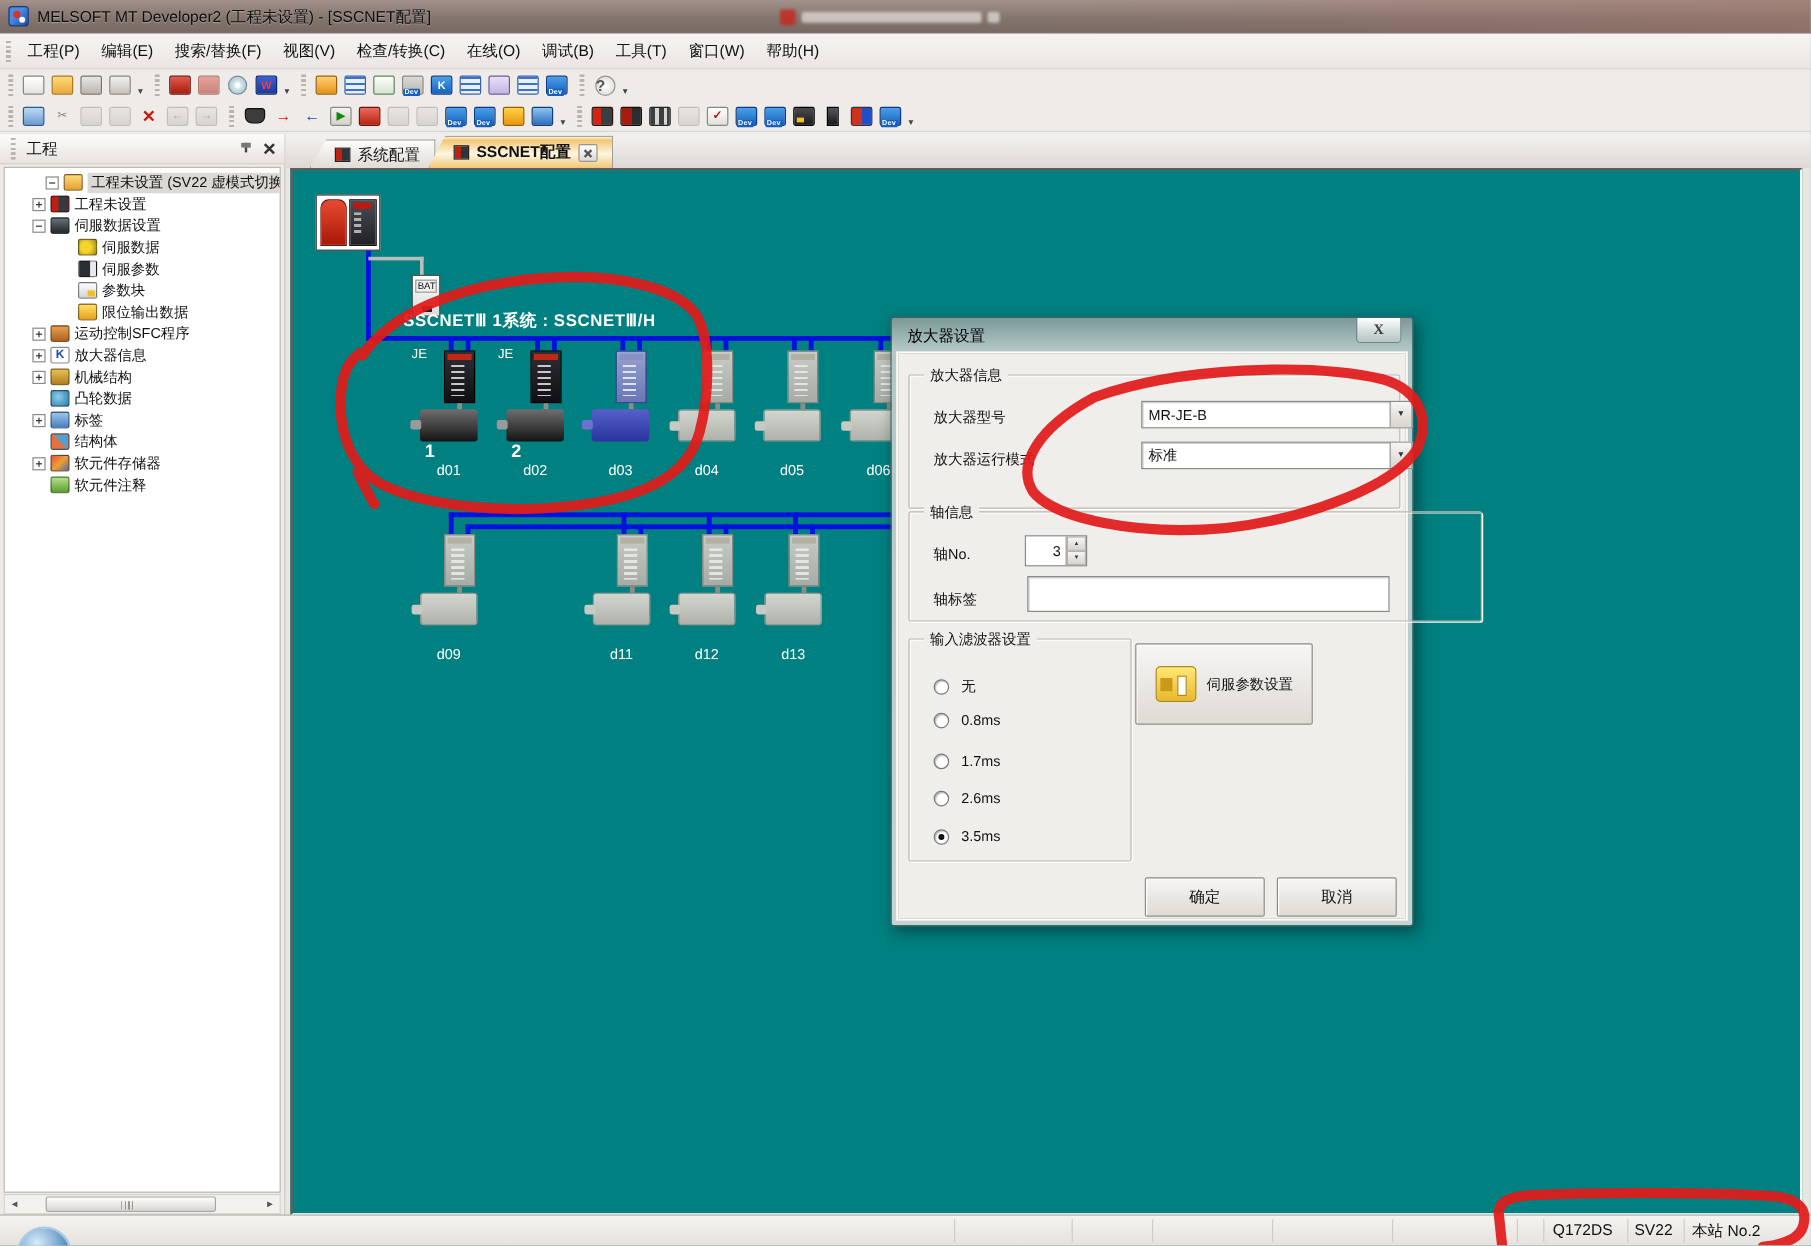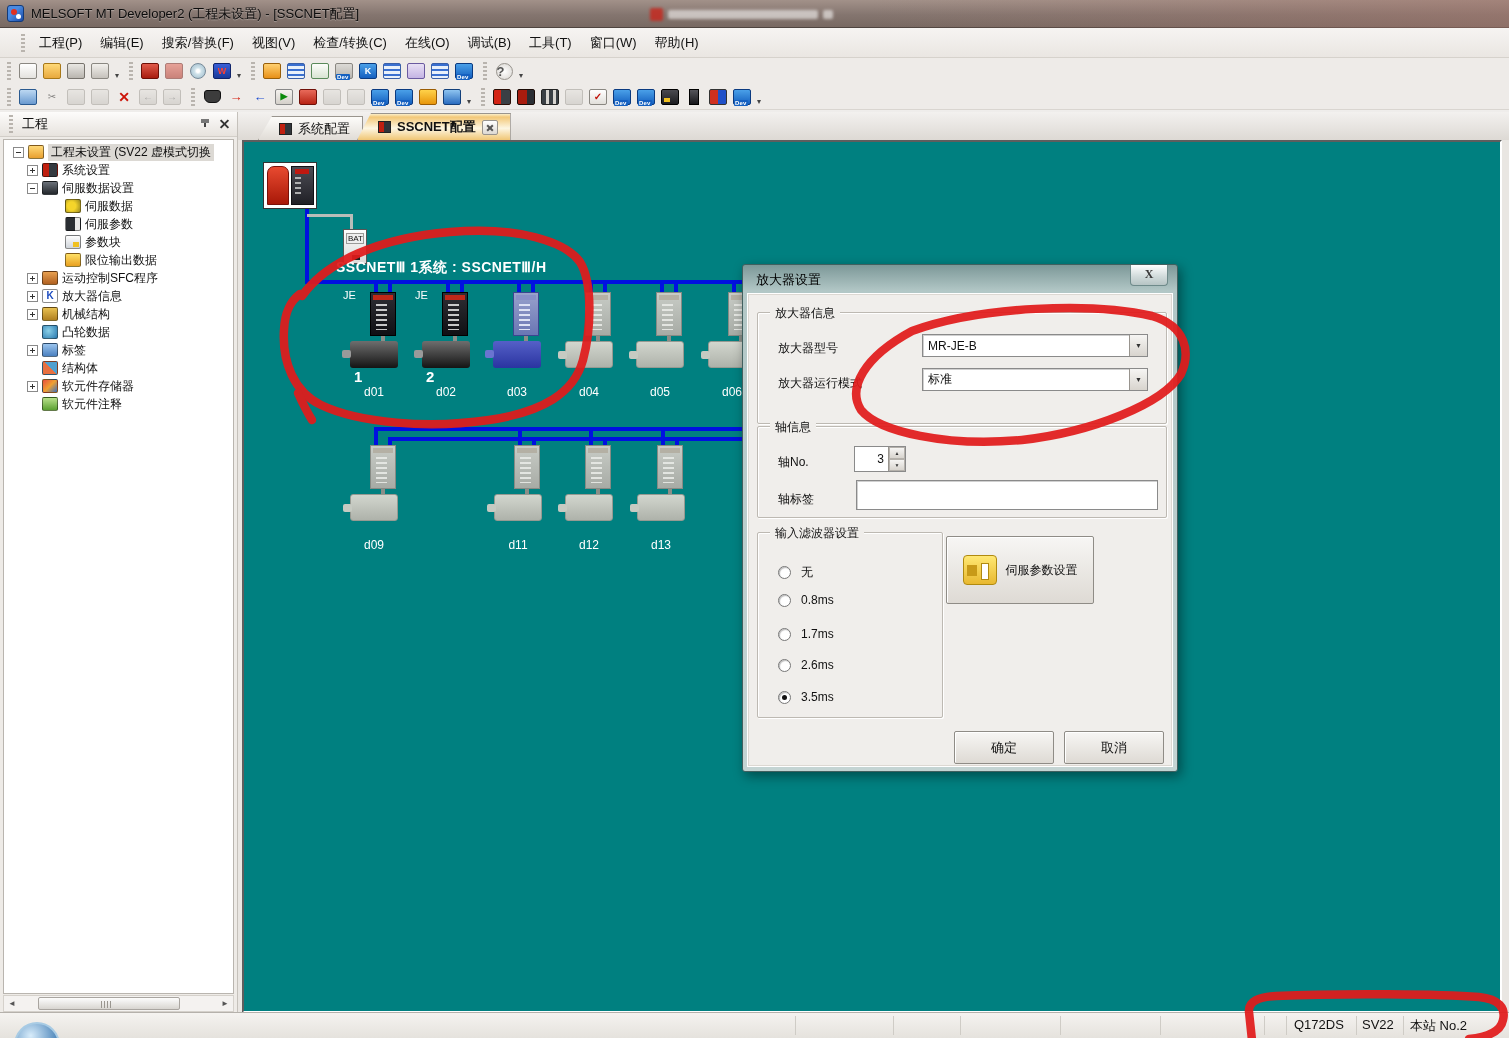--- a/index.html
+++ b/index.html
@@ -17,21 +17,21 @@
   .app-icon::before { content:""; position:absolute; left:3px; top:3px; width:6px; height:6px; border-radius:50%; background:#e03020; }
   .app-icon::after { content:""; position:absolute; right:2px; bottom:2px; width:5px; height:5px; border-radius:50%; background:#fff; }
   #title-text { margin-left:7px; color:#0c0c0c; text-shadow:0 1px 1px rgba(255,255,255,.35);text-align:center; }
   .blur-frag { position:absolute; left:650px; top:5px; height:18px; display:flex; align-items:center; gap:5px; filter:blur(1.5px); opacity:.85; }
   .blur-frag .rsq { width:13px; height:13px; background:#c42a20; border-radius:2px; }
   .blur-frag .bar { height:9px; background:rgba(240,238,236,.75); border-radius:2px; }
 
   
   #menubar { position:absolute; left:0; top:28px; width:1509px; height:30px;
     background:linear-gradient(#f6f4f2,#eae6e2); border-bottom:1px solid #d6d2cc;
-    display:flex; align-items:center; padding-left:16px; }
+    display:flex; align-items:center; padding-left:0; }
   .vgrip { width:4px; height:18px; margin:0 5px; background:repeating-linear-gradient(#b9b4ae 0 2px, transparent 2px 4px); flex:none; }
   .menu-item { padding:4px 9px; cursor:default; }
 
   
   .toolbar { position:absolute; left:0; width:1509px; height:26px; background:#eeebe8; display:flex; align-items:center; padding-left:2px; }
   #toolbar1 { top:58px; } #toolbar2 { top:84px; border-bottom:1px solid #d9d5d0; }
   .tb-group { display:flex; align-items:center; margin-right:2px; }
   .tb { width:24px; height:22px; display:flex; align-items:center; justify-content:center; }
   .g { width:18px; height:16px; border-radius:2px; position:relative; display:flex; align-items:center; justify-content:center; font-size:10px; line-height:1; }
   .chev { font-size:8px; color:#444; width:10px; text-align:center; align-self:flex-end; margin-bottom:2px; }
@@ -76,21 +76,21 @@
   .lp-header { height:25px; display:flex; align-items:center; padding:0 5px 0 4px; background:linear-gradient(#fdfcfb,#e7e3de); border-bottom:1px solid #d2cec8; }
   .lp-title { flex:1; margin-left:4px; }
   .pin-icon { width:14px; height:14px; position:relative; margin-right:6px; }
   .pin-icon::before { content:""; position:absolute; left:6px; top:2px; width:2px; height:8px; background:#444; }
   .pin-icon::after { content:""; position:absolute; left:3px; top:2px; width:8px; height:4px; background:#777; }
   .x-icon { width:14px; height:14px; position:relative; }
   .x-icon::before,.x-icon::after { content:""; position:absolute; left:1px; top:6px; width:11px; height:2px; background:#333; }
   .x-icon::before { transform:rotate(45deg); } .x-icon::after { transform:rotate(-45deg); }
   .lp-body { position:absolute; left:3px; right:3px; top:27px; bottom:21px; background:#fff; border:1px solid #b9b5af; overflow:hidden; font-size:12px; padding-top:3px; }
   .trow { display:flex; align-items:center; height:18px; white-space:nowrap; }
-  .lv0 { padding-left:9px; } .lv1 { padding-left:23px; } .lv2 { padding-left:46px; }
+  .lv0 { padding-left:22px;margin-left:12px; } .lv1 { padding-left:23px; } .lv2 { padding-left:46px; }
   .exp { width:11px; height:11px; border:1px solid #8a8a8a; background:#fff; position:relative; margin-right:4px; flex:none; }
   .exp::before { content:""; position:absolute; left:2px; top:4px; width:5px; height:1px; background:#333; }
   .exp.plus::after { content:""; position:absolute; left:4px; top:2px; width:1px; height:5px; background:#333; }
   .noexp { width:15px; flex:none; }
   .ticon { width:16px; height:14px; margin-right:4px; flex:none; border-radius:2px; border:1px solid rgba(0,0,0,.45); }
   .i-folder { background:linear-gradient(#ffd978,#e8a030); }
   .i-sys { background:linear-gradient(90deg,#c02010 0 6px,#343a40 6px 16px); }
   .i-servoset { background:linear-gradient(#6a7078,#23272c); }
   .i-gears { background:radial-gradient(circle at 40% 50%,#f5d52a 40%,#9a8a20); }
   .i-servoparam { background:linear-gradient(90deg,#2a2e33 0 9px,#e8e8e8 9px 16px); }
@@ -184,24 +184,24 @@
   .dlg-title { position:absolute; left:13px; top:6px; font-size:13px; color:#000; }
   .dlg-close { position:absolute; right:9px; top:0; width:38px; height:21px;
     background:linear-gradient(#feffff,#d2dcdc 55%,#b6c4c4); border:1px solid #6e8a8a; border-top:none;
     border-radius:0 0 4px 4px; text-align:center; font-weight:bold; color:#3a3a3a; font-size:12px;
     font-family:"Liberation Serif", serif; line-height:19px; }
   .dlg-body { position:absolute; left:4px; right:4px; top:28px; bottom:4px; background:#f0eeeb;
     border:1px solid #ffffff; box-shadow:inset 0 0 0 1px #dcd8d2; }
   .group { position:absolute; border:1px solid #bdb9b2; box-shadow:1px 1px 0 #fff, inset 1px 1px 0 #fff; border-radius:2px; }
   .legend { position:absolute; top:-8px; left:12px; background:#f0eeeb; padding:0 5px; font-size:12px; }
   #grp-amp { left:9px; top:18px; width:410px; height:112px; }
-  #grp-axis { left:9px; top:132px; width:410px; height:92px; }
+  #grp-axis { left:9px; top:132px; width:478px; height:92px; }
   #grp-filter { left:9px; top:238px; width:186px; height:186px; }
   .flabel { position:absolute; font-size:12px; }
-  .combo { position:absolute; height:23px; background:#fff; border:1px solid #8a8a8a; box-shadow:inset 1px 1px 0 #d0d0d0; display:flex; align-items:center; }
+  .combo { position:absolute; height:23px; background:#fff; border:1px solid #8a8a8a; box-shadow:inset 1px 1px 0 #d0d0d0; display:flex; align-items:center;margin-left:29px; }
   .combo .val { flex:1; padding:0 5px; font-size:12px; }
   .combo .cbtn { width:18px; height:100%; background:linear-gradient(#f6f5f3,#d8d4ce); border-left:1px solid #98948e; display:flex; align-items:center; justify-content:center; font-size:7px; color:#333; }
   .spin { position:absolute; left:106px; top:152px; width:52px; height:26px; background:#fff; border:1px solid #8a8a8a; display:flex; }
   .spin .val { flex:1; text-align:right; padding:5px 4px 0 0; font-size:12px; }
   .spin .btns { width:17px; display:flex; flex-direction:column; border-left:1px solid #98948e; }
   .spin .btns span { flex:1; background:linear-gradient(#f6f5f3,#d8d4ce); border:1px solid #b5b1ab; font-size:5px; color:#333; display:flex; align-items:center; justify-content:center; }
   .textfield { position:absolute; left:108px; top:186px; width:302px; height:30px; background:#fff; border:1px solid #8a8a8a; box-shadow:inset 1px 1px 0 #d0d0d0; padding:6px 5px; font-size:12px; font-family:"Liberation Sans",sans-serif; }
   .radiorow { position:absolute; left:30px; display:flex; align-items:center; gap:10px; font-size:12px; }
   .radio { width:13px; height:13px; border-radius:50%; background:#fff; border:1px solid #777; box-shadow:inset 1px 1px 1px #bbb; position:relative; flex:none; }
   .radio.checked::after { content:""; position:absolute; left:3px; top:3px; width:5px; height:5px; border-radius:50%; background:#111; }
@@ -448,21 +448,21 @@
   </div>
   <div class="lp-body">
     <div class="trow lv0">
       <span class="exp"></span>
       <span class="ticon i-folder"></span>
       <span class="rootlbl">工程未设置 (SV22 虚模式切换</span>
     </div>
     <div class="trow lv1">
       <span class="exp plus"></span>
       <span class="ticon i-sys"></span>
-      <span>系统设置</span>
+      <span>工程未设置</span>
     </div>
     <div class="trow lv1">
       <span class="exp"></span>
       <span class="ticon i-servoset"></span>
       <span>伺服数据设置</span>
     </div>
     <div class="trow lv2">
       <span class="noexp"></span>
         <span class="ticon i-gears"></span>
       <span>伺服数据</span>

